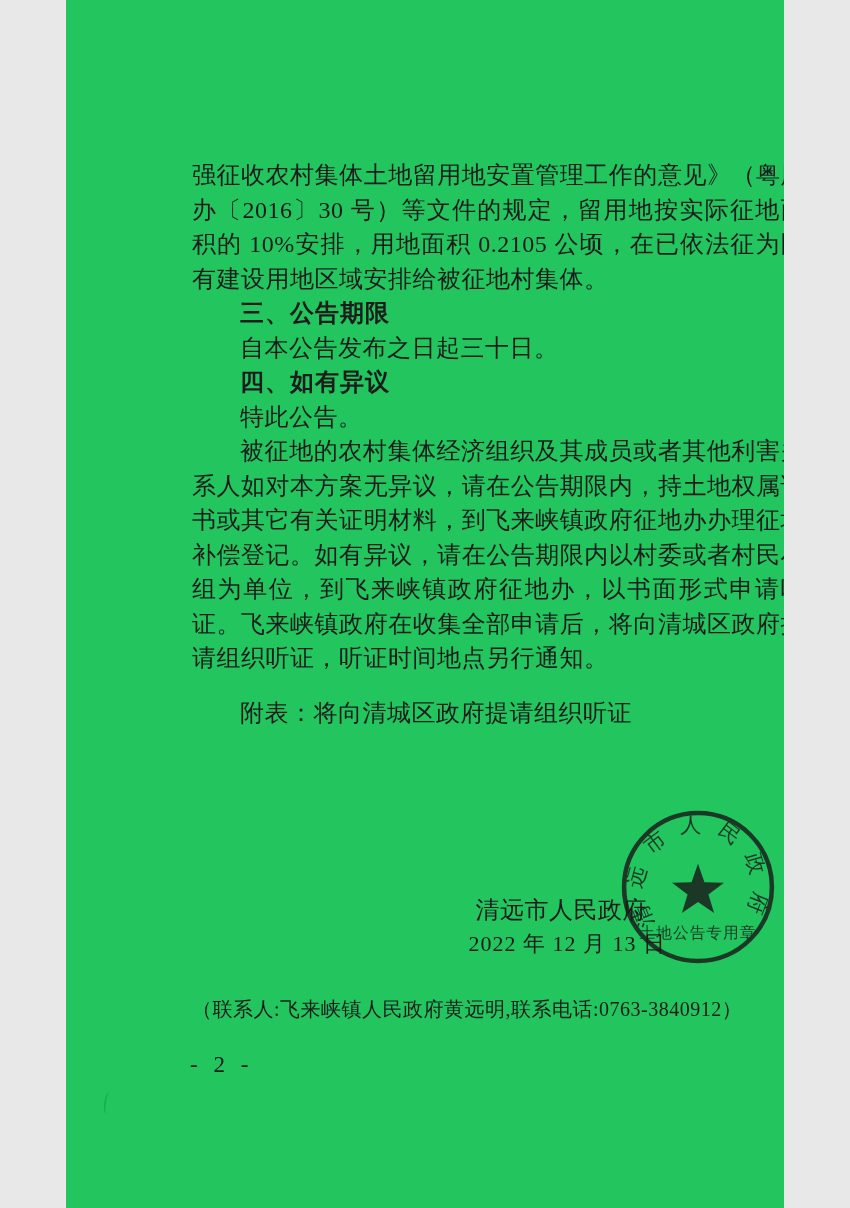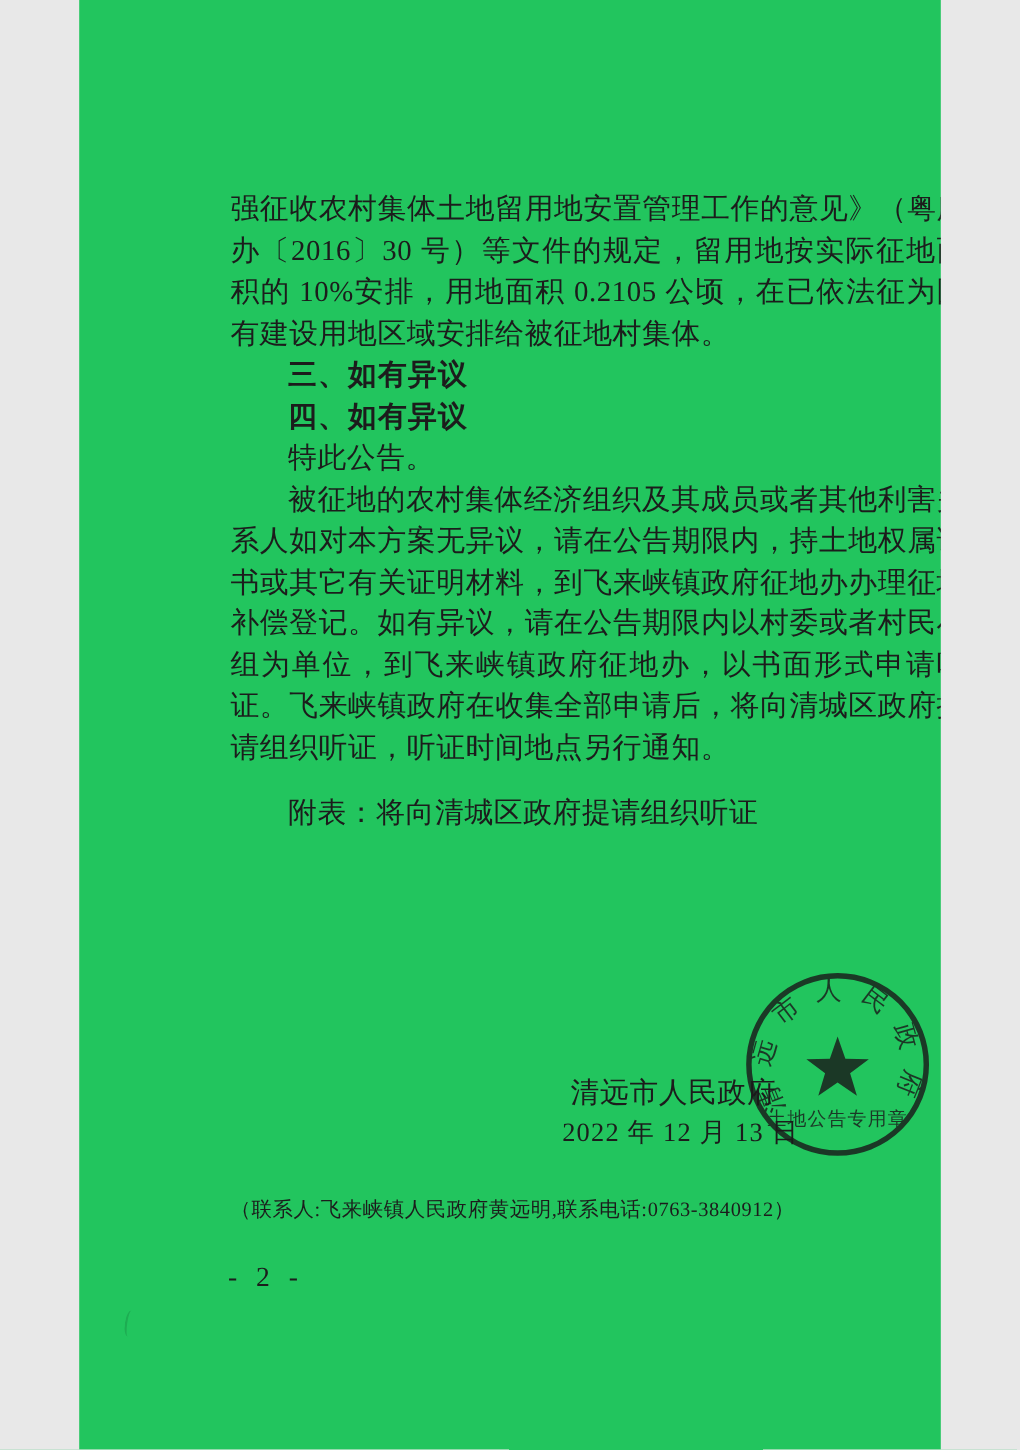--- a/index.html
+++ b/index.html
@@ -55,21 +55,21 @@
     width: 162px;
     height: 162px;
     z-index: 2;
     opacity: 0.82;
   }
   .contact-line {
     position: absolute;
     left: 126px;
     top: 996px;
     width: 620px;
-    font-size: 17px;
+    font-size: 20px;
     letter-spacing: 0.5px;
     white-space: nowrap;
   }
   .page-number {
     position: absolute;
     left: 124px;
     top: 1052px;
     font-size: 23px;
     letter-spacing: 5px;
   }
@@ -84,21 +84,22 @@
     transform: rotate(8deg);
   }
 </style>
 </head>
 <body>
 
 <div class="page">
 
   <div class="content">
     <p class="no-indent">强征收农村集体土地留用地安置管理工作的意见》（粤府办〔2016〕30 号）等文件的规定，留用地按实际征地面积的 10%安排，用地面积 0.2105 公顷，在已依法征为国有建设用地区域安排给被征地村集体。</p>
-    <p class="heading">三、如有异议</p>
+    <p class="heading">三、公告期限</p>
+    <p>自本公告发布之日起三十日。</p>
     <p class="heading">四、如有异议</p>
     <p>特此公告。</p>
     <p>被征地的农村集体经济组织及其成员或者其他利害关系人如对本方案无异议，请在公告期限内，持土地权属证书或其它有关证明材料，到飞来峡镇政府征地办办理征地补偿登记。如有异议，请在公告期限内以村委或者村民小组为单位，到飞来峡镇政府征地办，以书面形式申请听证。飞来峡镇政府在收集全部申请后，将向清城区政府提请组织听证，听证时间地点另行通知。</p>
     <p class="attachment">附表：将向清城区政府提请组织听证</p>
   </div>
 
   <div class="sig-issuer">清远市人民政府</div>
   <div class="sig-date">2022 年 12 月 13 日</div>
 
   <div class="seal">

